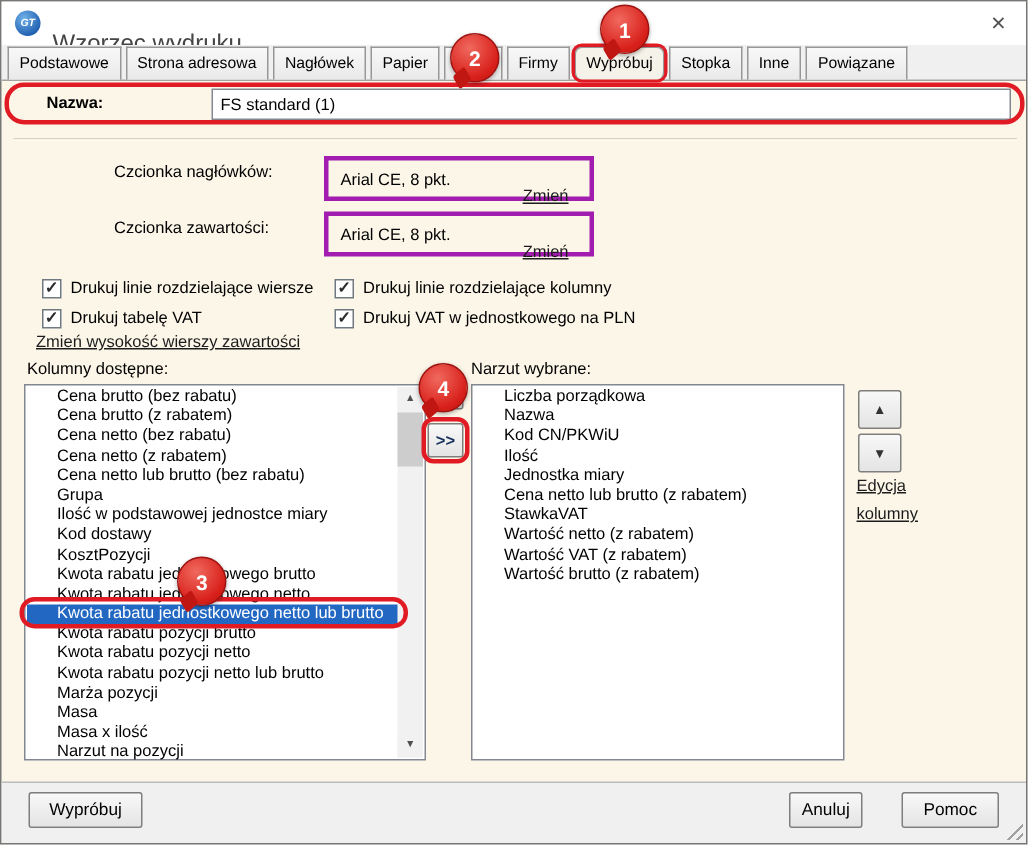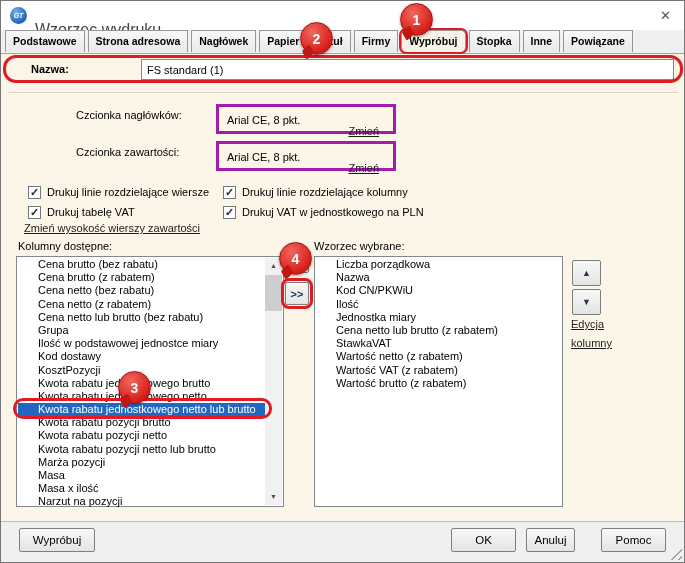--- a/index.html
+++ b/index.html
@@ -12,22 +12,22 @@
   .titlebar { position:absolute; left:0; top:0; right:0; height:29px; background:#fff; }
   .logo { position:absolute; left:9px; top:6px; width:17px; height:17px; border-radius:50%;
           background:radial-gradient(circle at 35% 30%, #6fb0e8, #1f5fb0 75%);
           color:#fff; font-size:7px; font-style:italic; font-weight:bold;
           display:flex; align-items:center; justify-content:center; }
   .title { position:absolute; left:34px; top:8px; font-size:16px; color:#454545;margin-top:12px; }
   .close { position:absolute; right:13px; top:7px; font-size:13px; color:#555; cursor:pointer; }
 
   
   .tabrow { position:absolute; left:0; top:29px; right:0; height:24px; background:#f0f0f0;
-            display:flex; align-items:flex-start; gap:3px; padding-left:4px;
-            border-bottom:1px solid #a3a3a3;font-weight:bold; }
+            display:flex; align-items:flex-end; gap:3px; padding-left:4px;
+            border-bottom:1px solid #a3a3a3; }
   .tab { height:22px; line-height:20px; padding:0 7px; font-size:10.5px; white-space:nowrap;
          background:linear-gradient(#f8f8f8,#e9e9e9); border:1px solid #979797; border-bottom:none; cursor:pointer; }
   .tab.active { position:relative; z-index:3; background:#f5f2ea; border-radius:5px;
                 box-shadow:0 0 0 2px var(--accent); }
 
   
   .ring { position:absolute; border:3px solid var(--accent); pointer-events:none; z-index:5; }
   .ring-nazwa { left:2px; top:54px; width:680px; height:28px; border-radius:13px; }
   .ring-item  { left:12px; top:397px; width:259px; height:21px; border-radius:10px; }
   .ring-btn   { left:280px; top:277px; width:32px; height:31px; border-radius:8px; }
@@ -155,21 +155,21 @@
         <span class="clbl">Drukuj linie rozdzielające kolumny</span>
       </div>
       <div class="chk">
         <span class="cbox">✓</span>
         <span class="clbl">Drukuj VAT w jednostkowego na PLN</span>
       </div>
     </div>
   <div class="link-rows link">Zmień wysokość wierszy zawartości</div>
 
   <div class="list-label" style="left:17px">Kolumny dostępne:</div>
-  <div class="list-label" style="left:313px">Wzorzec wybrane:</div>
+  <div class="list-label" style="left:313px">Narzut wybrane:</div>
 
   <div class="listbox" id="availList">
     <div class="items">
         <div class="lst-item">Cena brutto (bez rabatu)</div>
         <div class="lst-item">Cena brutto (z rabatem)</div>
         <div class="lst-item">Cena netto (bez rabatu)</div>
         <div class="lst-item">Cena netto (z rabatem)</div>
         <div class="lst-item">Cena netto lub brutto (bez rabatu)</div>
         <div class="lst-item">Grupa</div>
         <div class="lst-item">Ilość w podstawowej jednostce miary</div>
@@ -213,21 +213,20 @@
       </div>
   </div>
 
   <button class="btn odbtn" style="top:259px">▲</button>
   <button class="btn odbtn" style="top:288px">▼</button>
   <div class="edit-link link" style="top:317px">Edycja</div>
   <div class="edit-link link" style="top:336px">kolumny</div>
 
   <div class="footer">
     <button class="btn fbtn" style="left:18px;  width:76px">Wypróbuj</button>
-    <button class="btn fbtn" style="left:450px; width:65px">OK</button>
     <button class="btn fbtn" style="left:525px; width:49px">Anuluj</button>
     <button class="btn fbtn" style="left:600px; width:65px">Pomoc</button>
     <div class="grip"></div>
   </div>
 
   <div class="badge" id="badge1" style="left: 399px; top: 2px;">
       <span>1</span>
     </div>
   <div class="badge" id="badge2" style="left: 299px; top: 21px;">
       <span>2</span>

